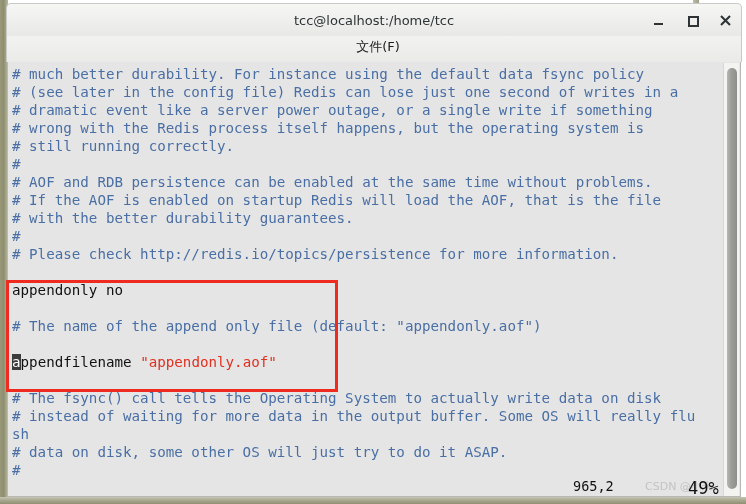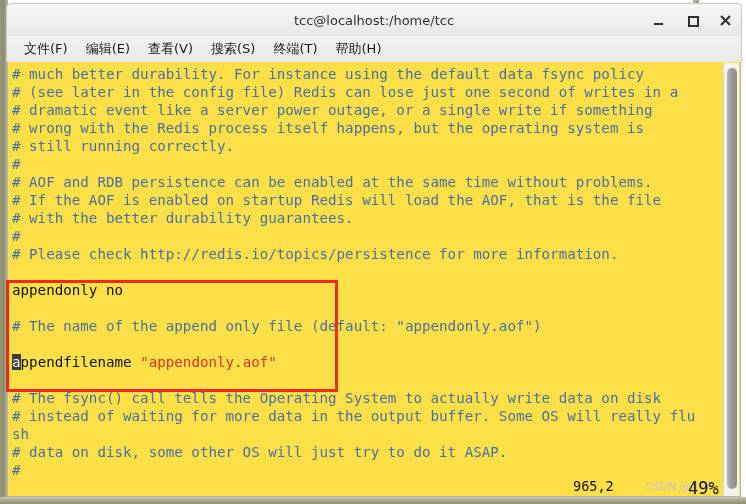--- a/index.html
+++ b/index.html
@@ -100,37 +100,38 @@
     position: absolute;
     left: 6px; top: 36px;
     width: 736px; height: 26px;
     background: linear-gradient(to bottom, #f2f2f0 0%, #eaeae8 100%);
     border-left: 1px solid #c9c9c5;
     border-right: 1px solid #c9c9c5;
     box-sizing: border-box;
     display: flex;
     align-items: center;
     padding-left: 8px;
+    flex-direction: column;
   }
   .menu-item {
     font-size: 13px;
     color: #1c1c1c;
     padding: 2px 9px;
     font-family: "DejaVu Sans", sans-serif;
     white-space: nowrap;
     cursor: default;
     user-select: none;
   }
 
   
   .terminal {
     position: absolute;
     left: 7px; top: 62px;
     width: 734px; height: 435px;
-    background: #fde047;
+    background: #e5e5e5;
     border-left: 1px solid #b8b8b4;
     border-right: 1px solid #b8b8b4;
     border-bottom: 1px solid #b8b8b4;
     box-sizing: border-box;
     overflow: hidden;
   }
   .term-text {
     position: absolute;
     left: 4px; top: 3px;
     width: 706px;

